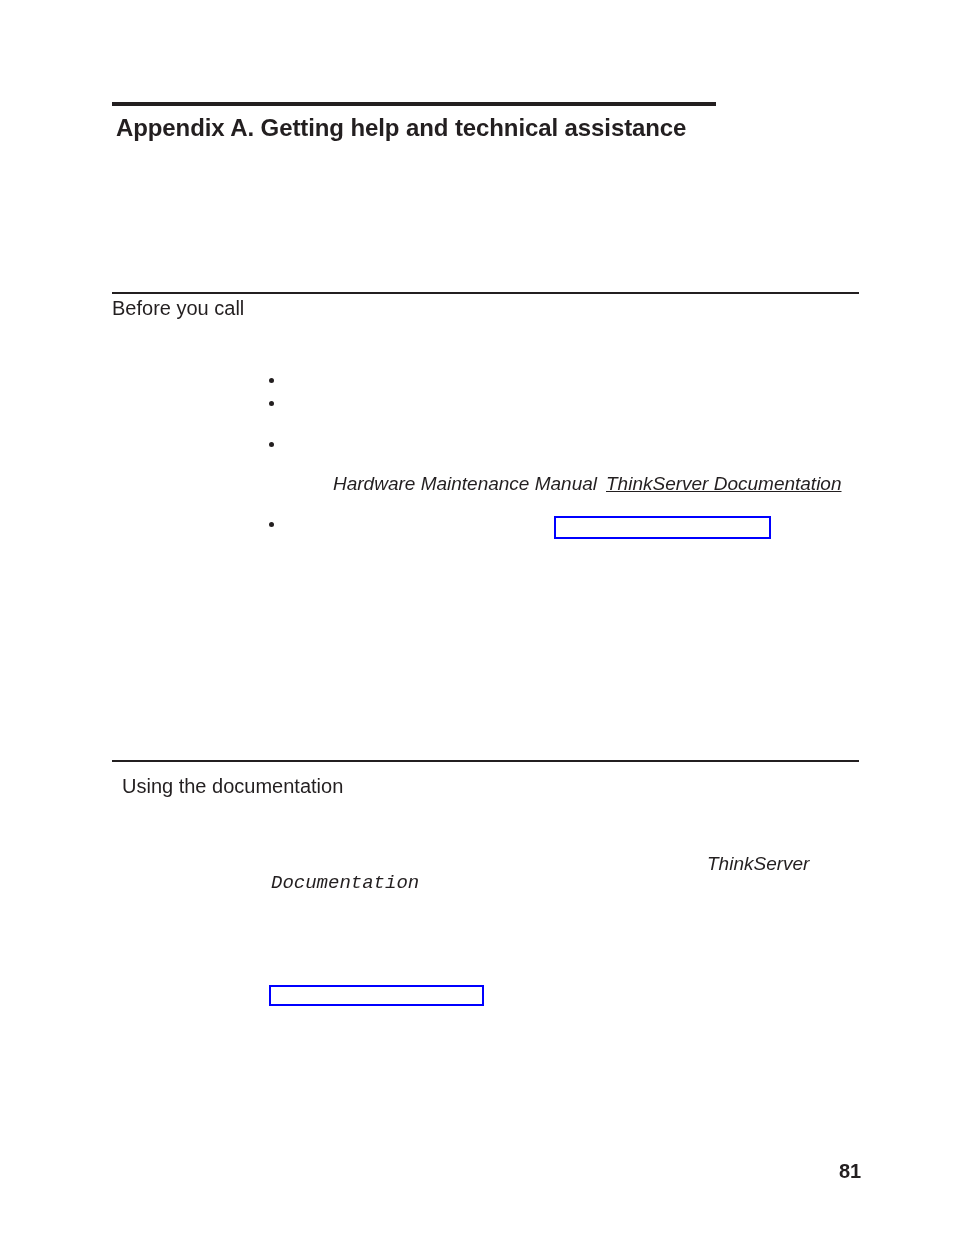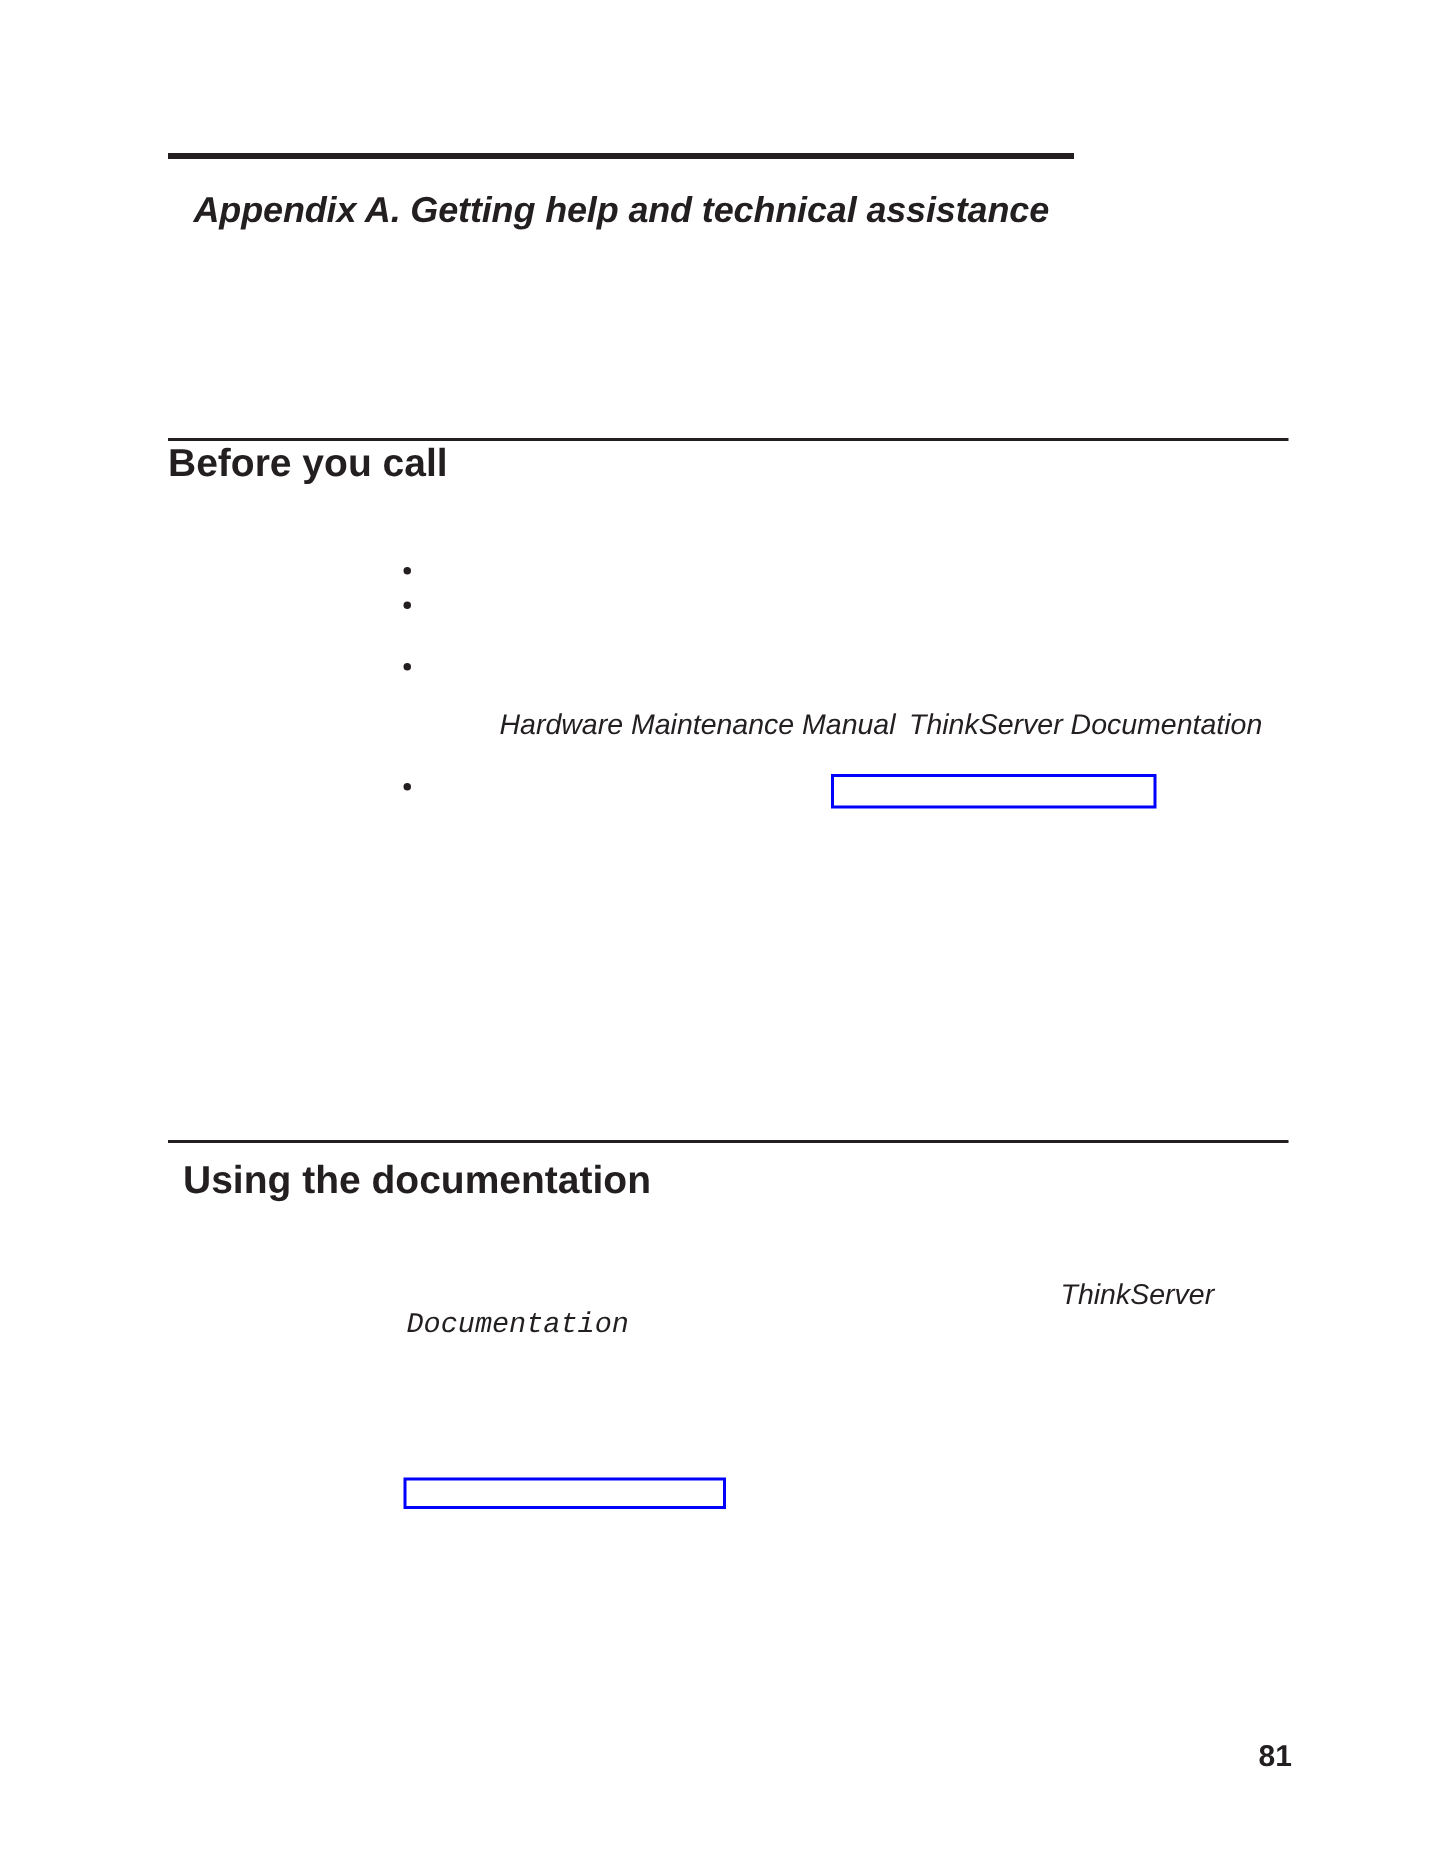--- a/index.html
+++ b/index.html
@@ -31,22 +31,22 @@
       line-height: 30px;
     }
 
     .section-rule {
       left: 112px;
       width: 747px; height: 2px;
       background: #231f20;
     }
     .section-title {
       left: 112px;
-      font-size: 26px;
-      font-weight: bold;
+      font-size: 20px;
+      font-weight: normal;
       white-space: nowrap;
       line-height: 24px;
     }
 
     .bullet {
       left: 269px;
       width: 5px; height: 5px;
       border-radius: 50%;
       background: #231f20;
     }
@@ -69,31 +69,31 @@
       left: 839px; top: 1162px;
       font-size: 20px;
       font-weight: bold;
       line-height: 18px;
     }
   </style>
 </head>
 <body>
 
 <div class="abs chapter-rule"></div>
-<h1 class="abs chapter-title" style="margin:17px;font-style:italic;">Appendix A. Getting help and technical assistance</h1>
+<h1 class="abs chapter-title" style="margin:4px;">Appendix A. Getting help and technical assistance</h1>
 
 <div class="abs section-rule" style="top:292px;"></div>
 <h2 class="abs section-title" style="top:296px; margin:0;">Before you call</h2>
 
 <div>
   <span class="abs bullet" style="top:378px;"></span>
   <span class="abs bullet" style="top:401px;"></span>
   <span class="abs bullet" style="top:442px;"></span>
   <span class="abs italic-text" style="left:333px; top:475px;">Hardware Maintenance Manual</span>
-  <span class="abs italic-text" style="left:606px; top:475px;">ThinkServer Documentation</span>
+  <span class="abs italic-text" style="left:606px; top:475px;text-decoration:underline;">ThinkServer Documentation</span>
   <span class="abs bullet" style="top:522px;"></span>
   <a class="abs link-box" style="left:554px; top:516px; width:217px; height:23px;"></a>
 </div>
 
 <div class="abs section-rule" style="top:760px;"></div>
 <h2 class="abs section-title" style="top:764px; margin:10px;">Using the documentation</h2>
 
 <span class="abs italic-text" style="left:707px; top:855px;">ThinkServer</span>
 <span class="abs italic-text" style="left:271px; top:874px;font-family:Liberation Mono, monospace;">Documentation</span>
 

